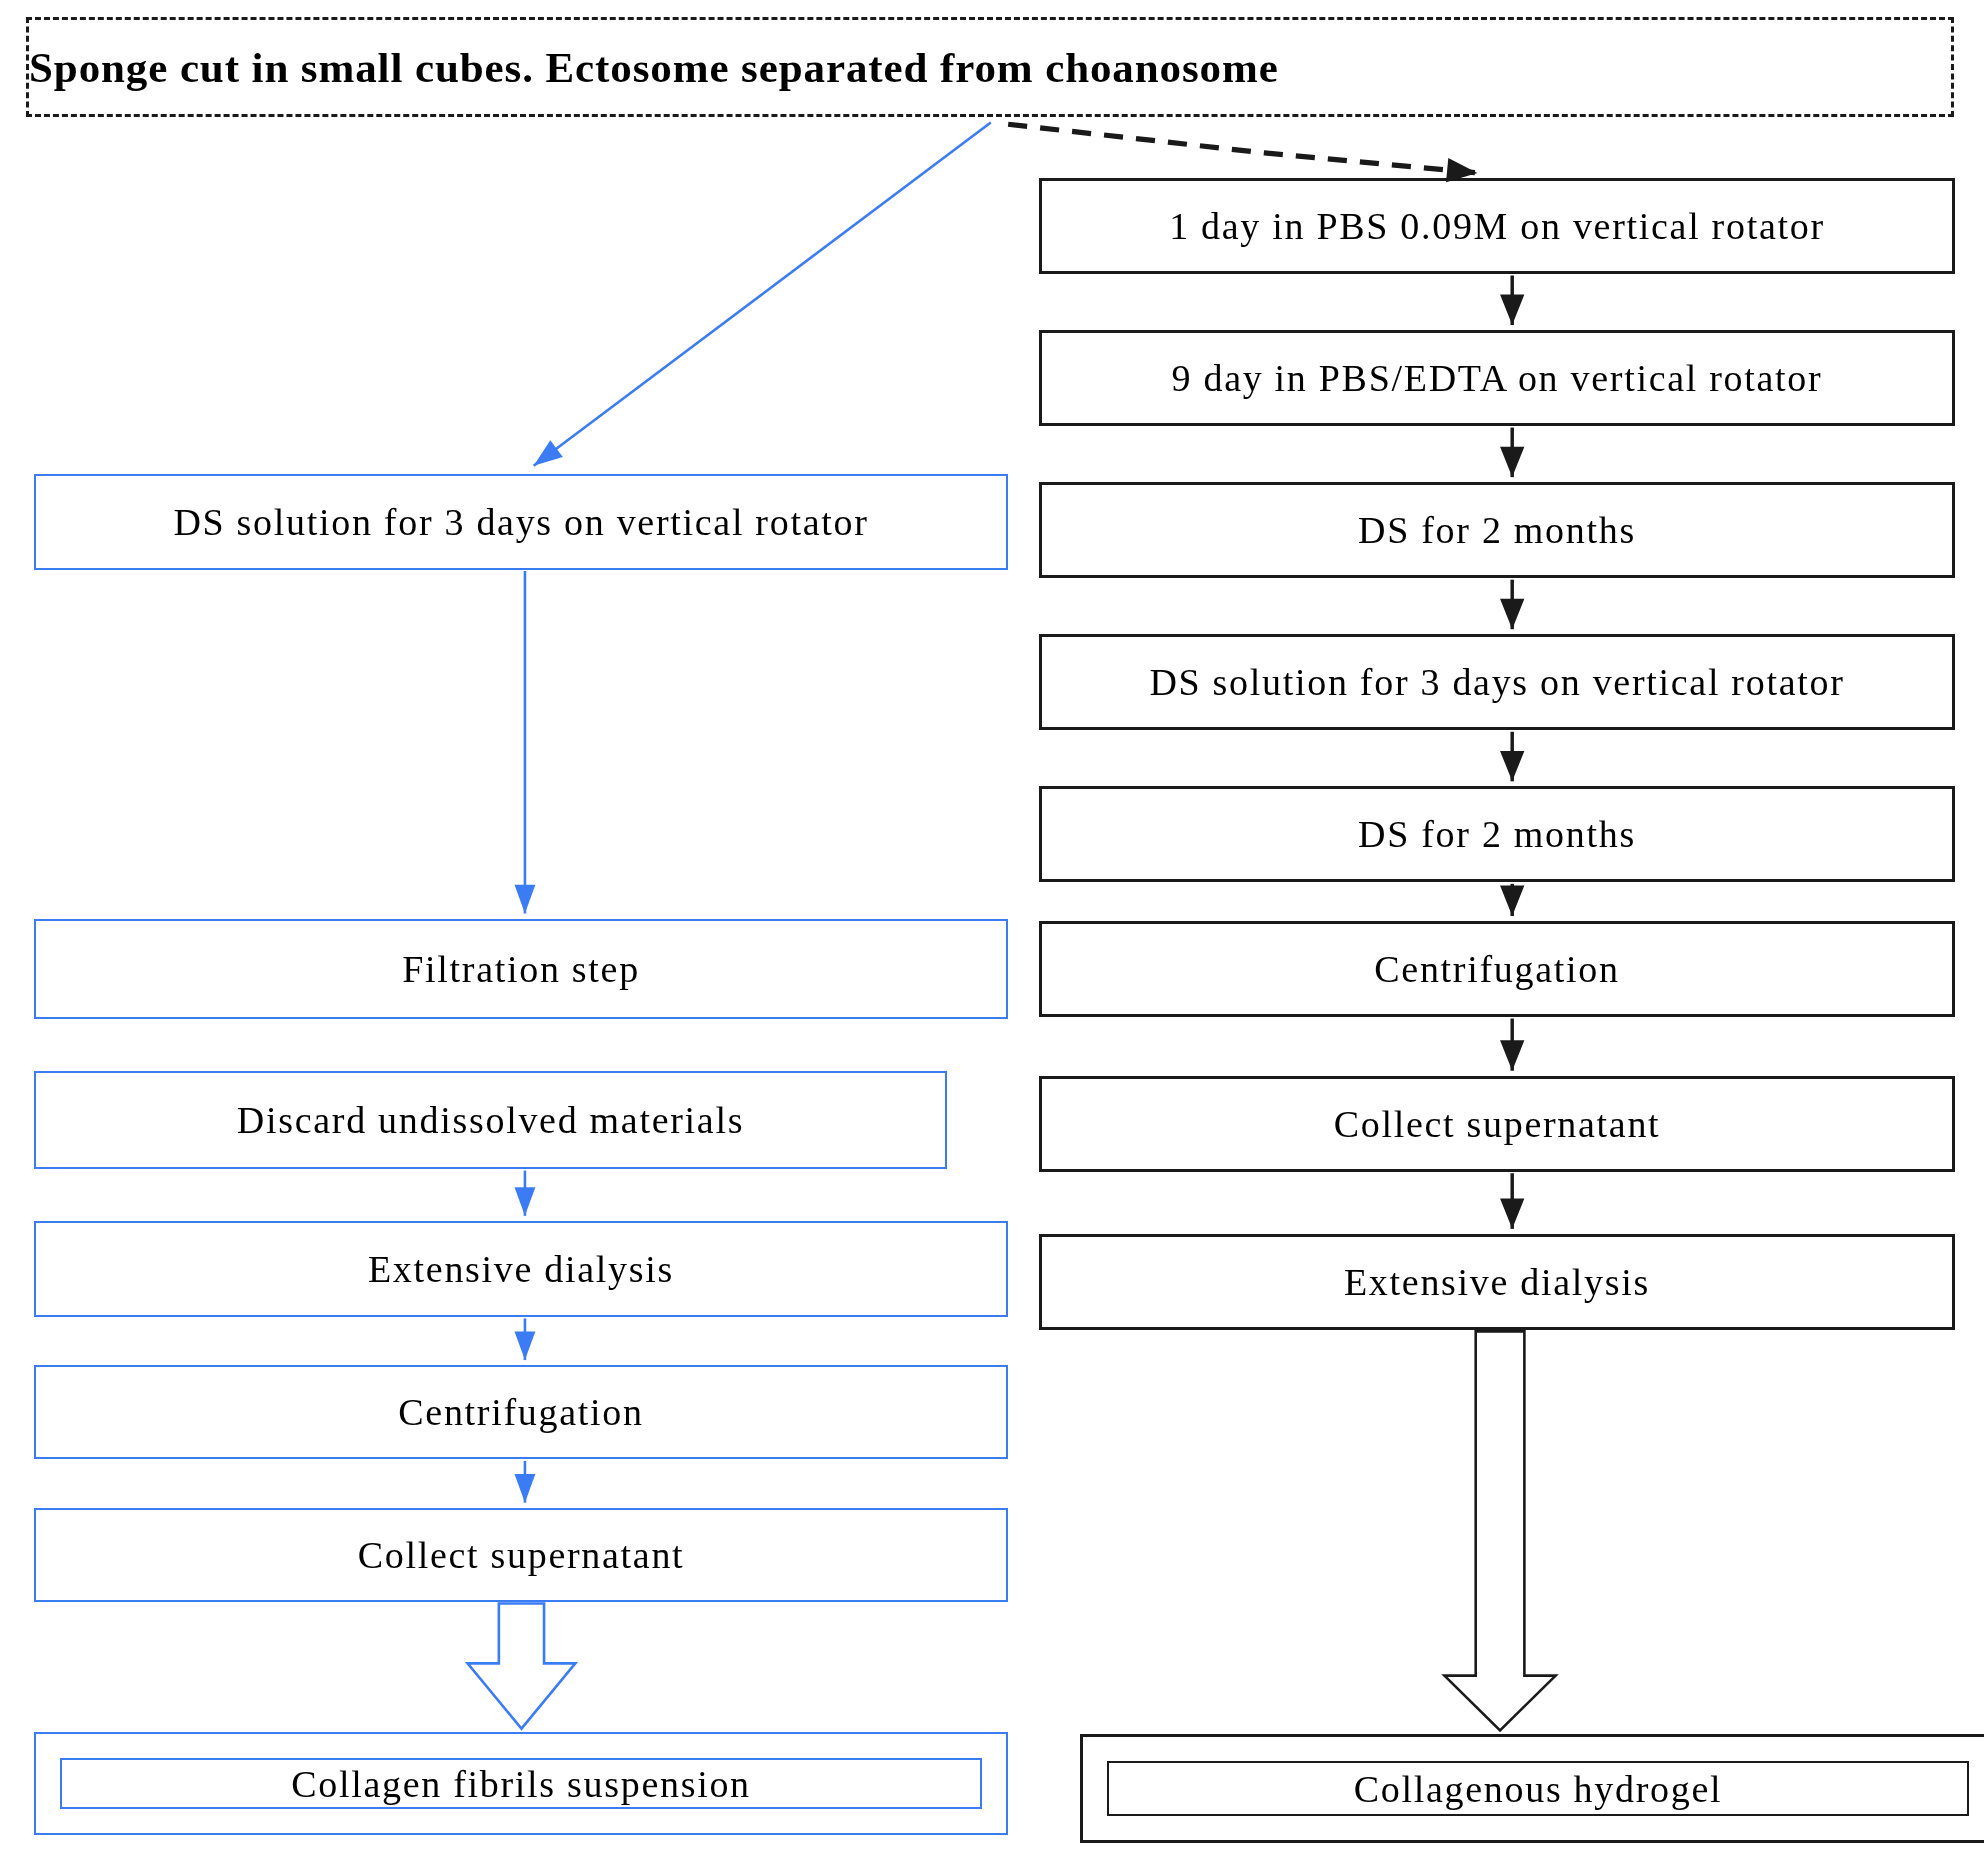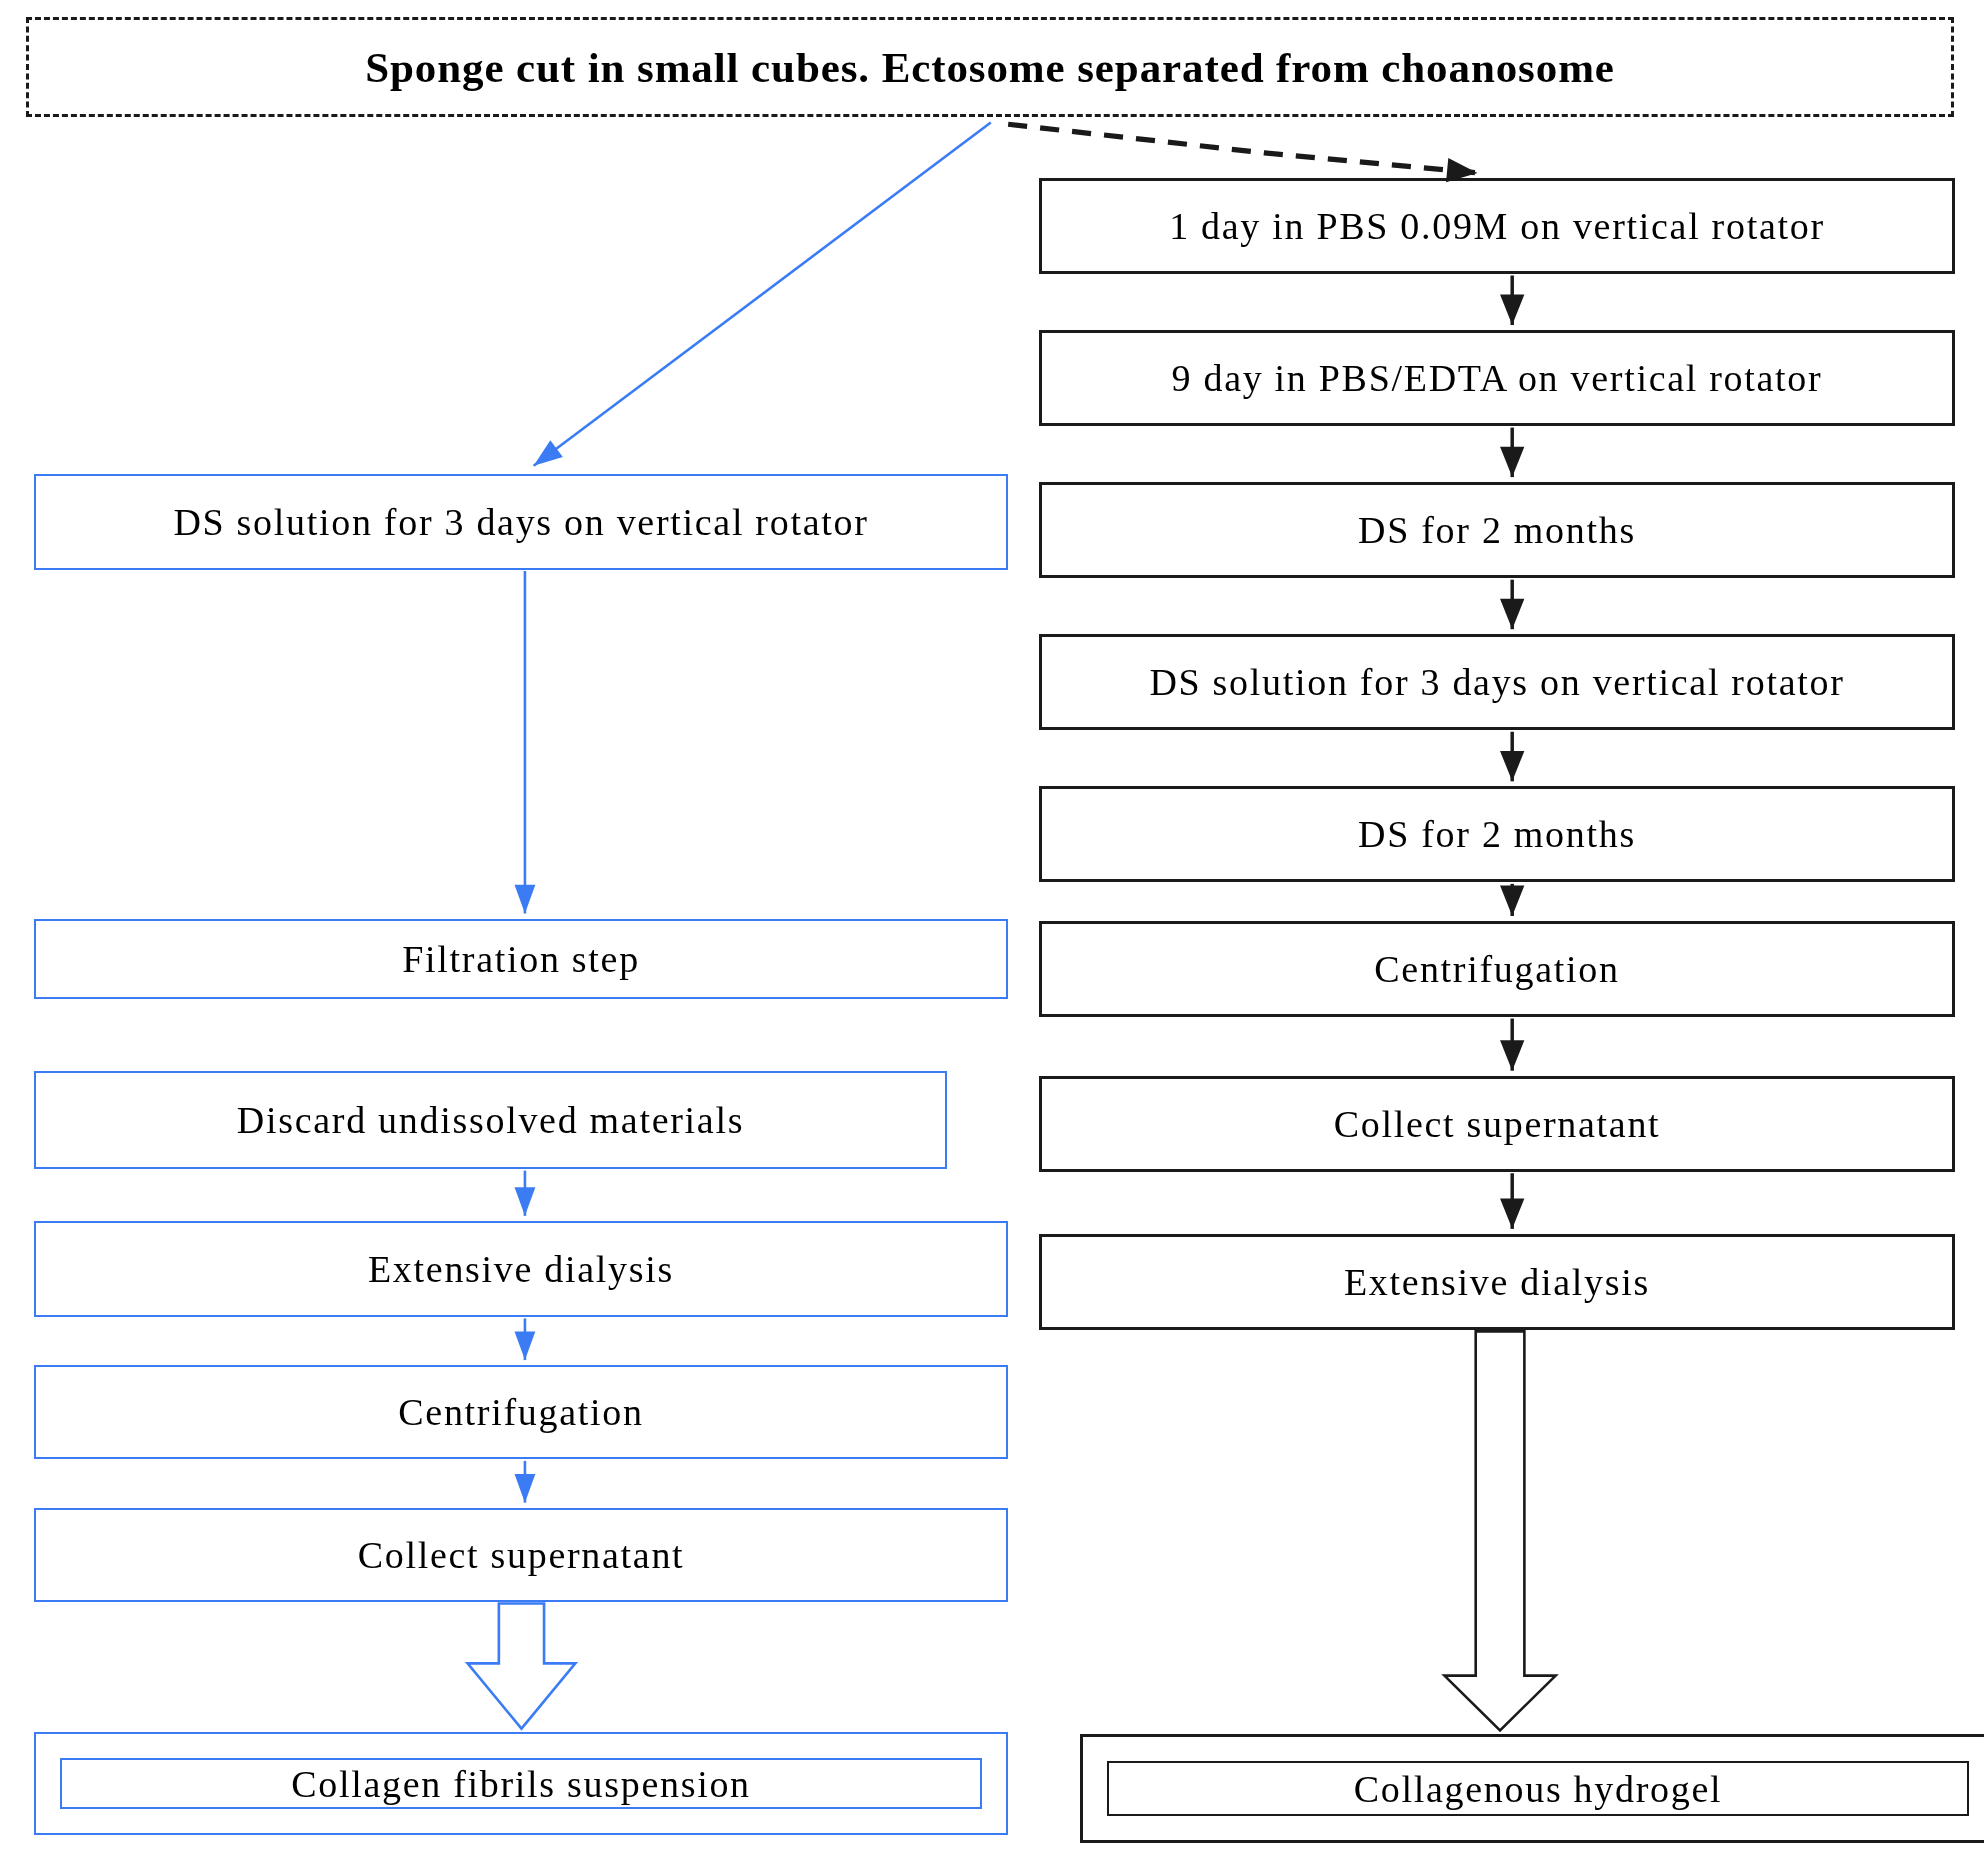--- a/index.html
+++ b/index.html
@@ -13,21 +13,21 @@
     height:1852px;
     background:#ffffff;
     font-family:"Liberation Serif","DejaVu Serif",serif;
     overflow:hidden;
   }
   .title-box{
     position:absolute;
     left:26px;top:17.4px;width:1928px;height:100px;
     border:3.5px dashed var(--ink);
     box-sizing:border-box;
-    display:flex;align-items:center;justify-content:center;
+    display:flex;align-items:center;justify-content:flex-start;
     background:#fff;
   }
   .title-box span{
     font-size:43px;
     font-weight:bold;
     letter-spacing:0.9px;
     color:#000;
     white-space:nowrap;
   }
   .box{
@@ -73,21 +73,21 @@
 
 <div class="canvas">
 
   <div class="title-box">
     <span>Sponge cut in small cubes. Ectosome separated from choanosome</span>
   </div>
 
   <div class="box blue" style="left:34px;top:474px;width:974px;height:96px">
     <span>DS solution for 3 days on vertical rotator</span>
   </div>
-  <div class="box blue" style="left:34px;top:919px;width:974px;height:80px">
+  <div class="box blue" style="left:34px;top:919px;width:974px;height:100px">
     <span>Filtration step</span>
   </div>
   <div class="box blue" style="left:34px;top:1071px;width:913px;height:98px">
     <span>Discard undissolved materials</span>
   </div>
   <div class="box blue" style="left:34px;top:1221px;width:974px;height:96px">
     <span>Extensive dialysis</span>
   </div>
   <div class="box blue" style="left:34px;top:1365px;width:974px;height:94px">
     <span>Centrifugation</span>

